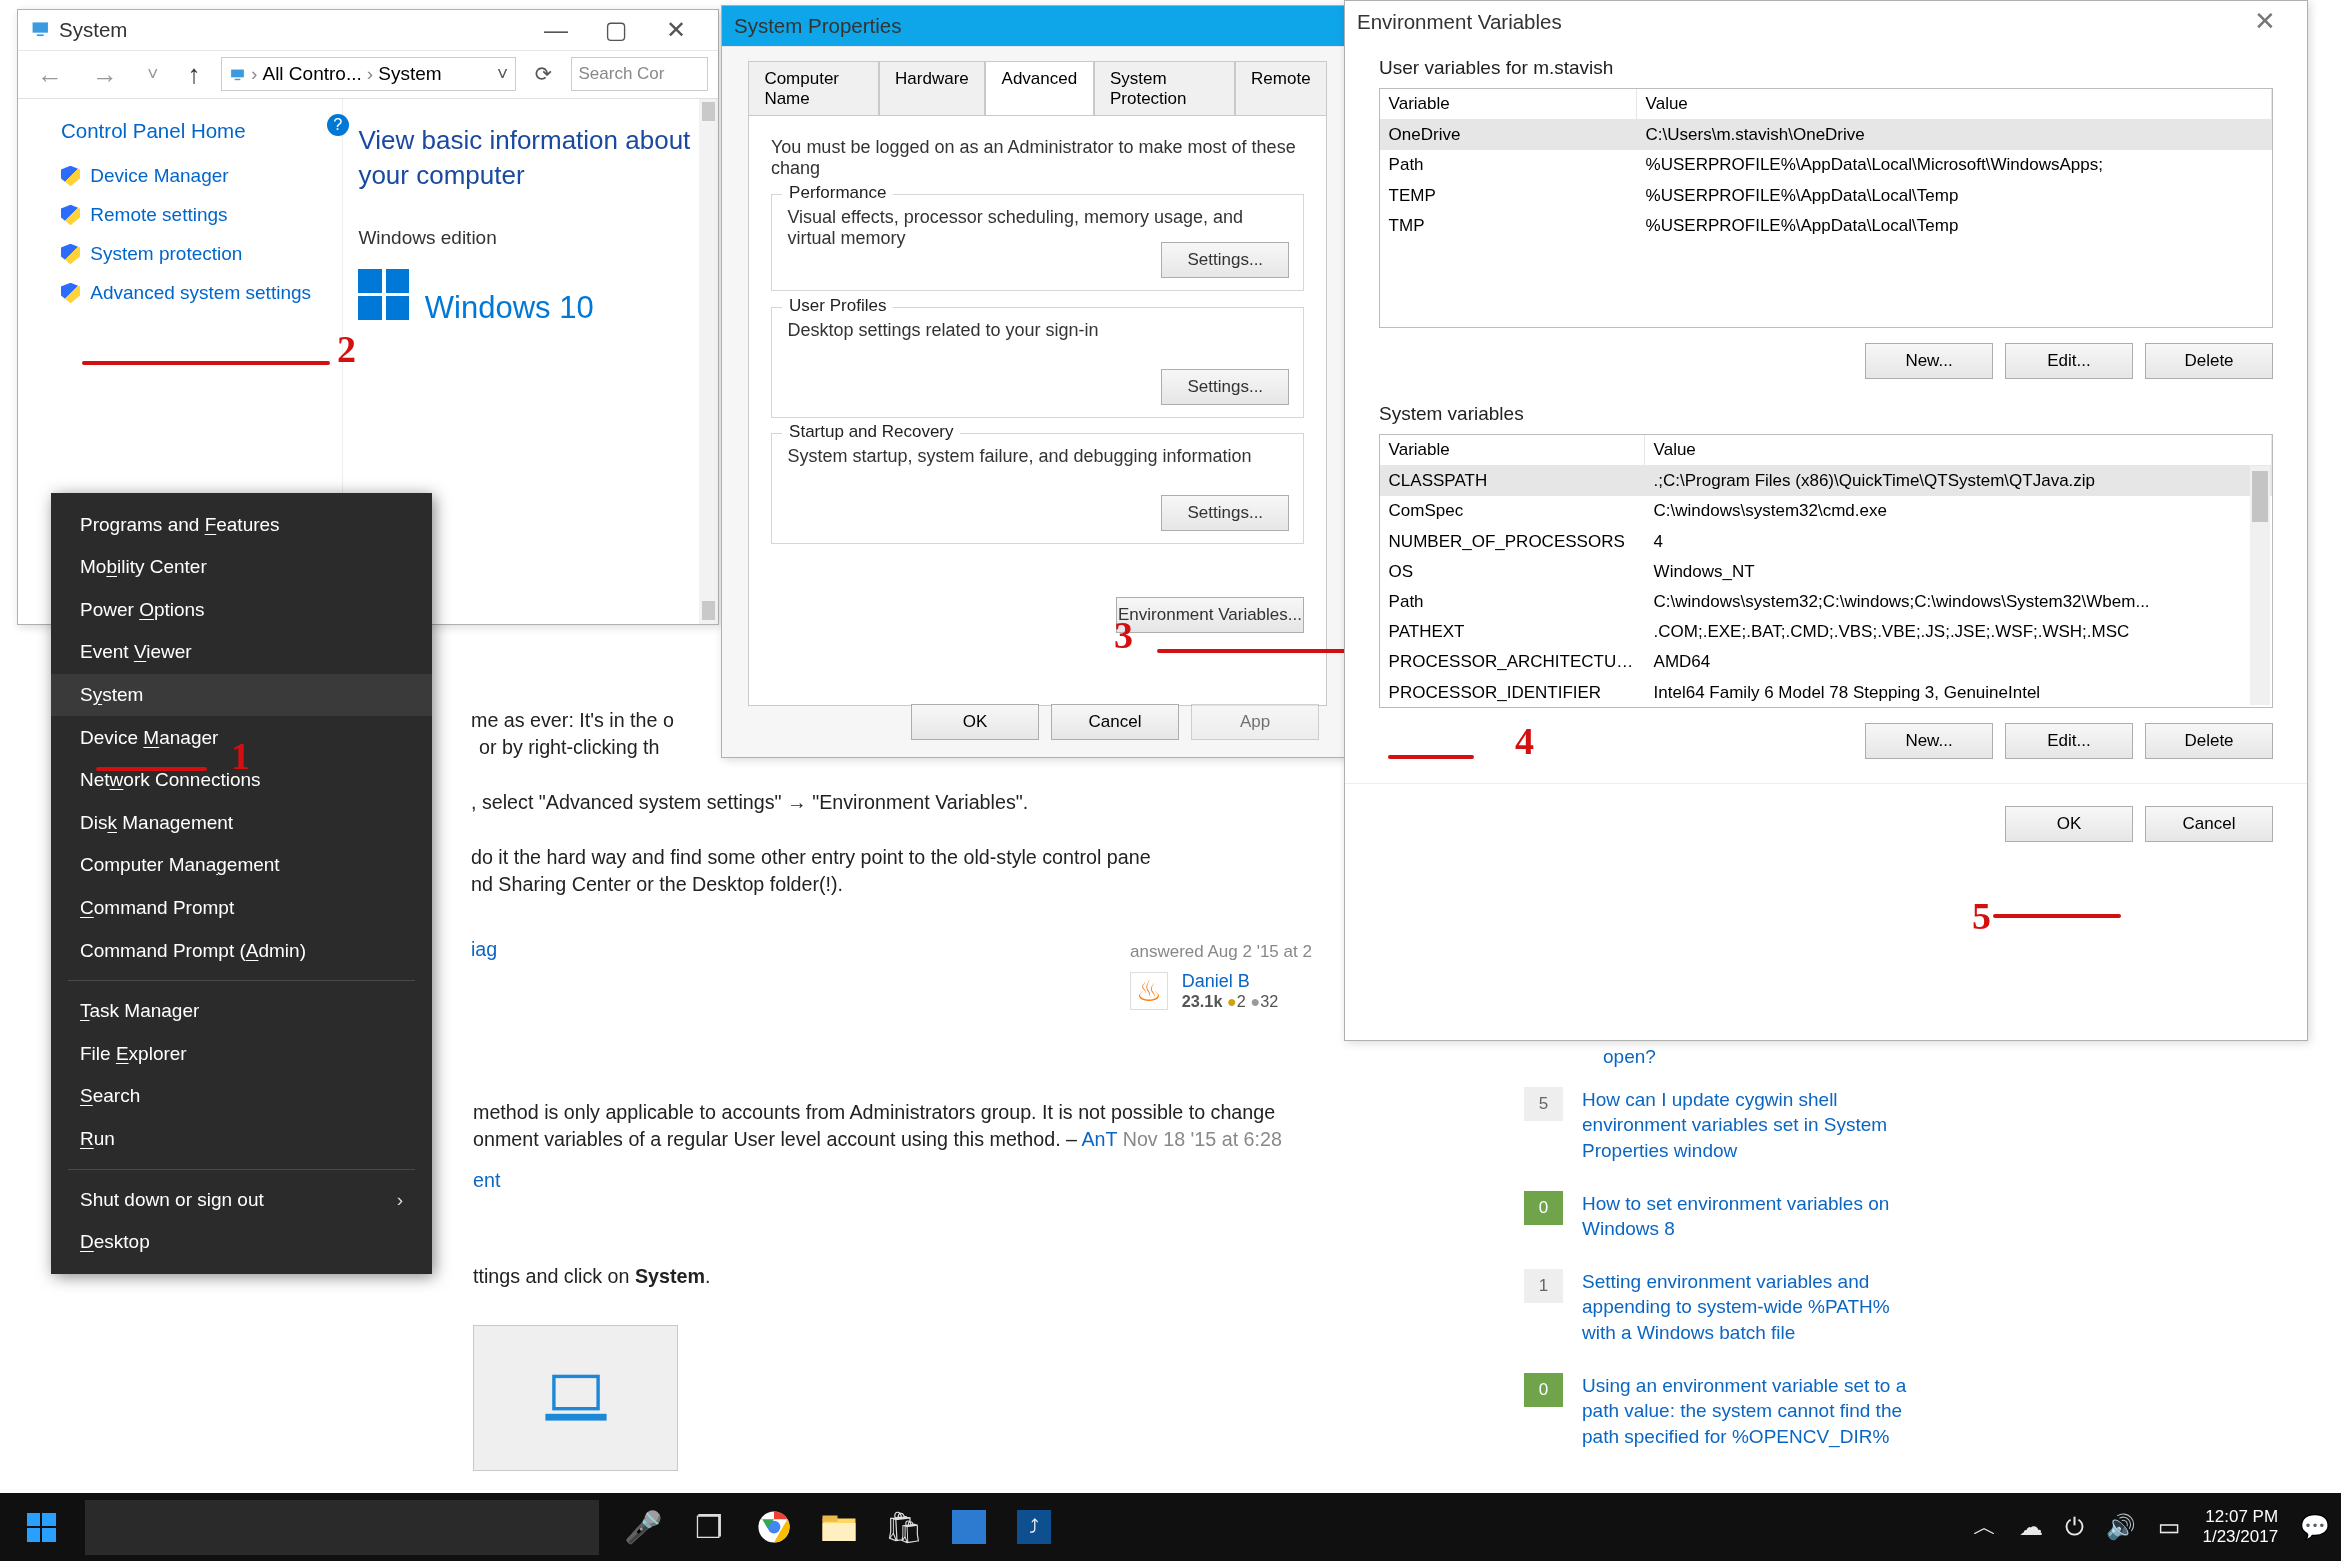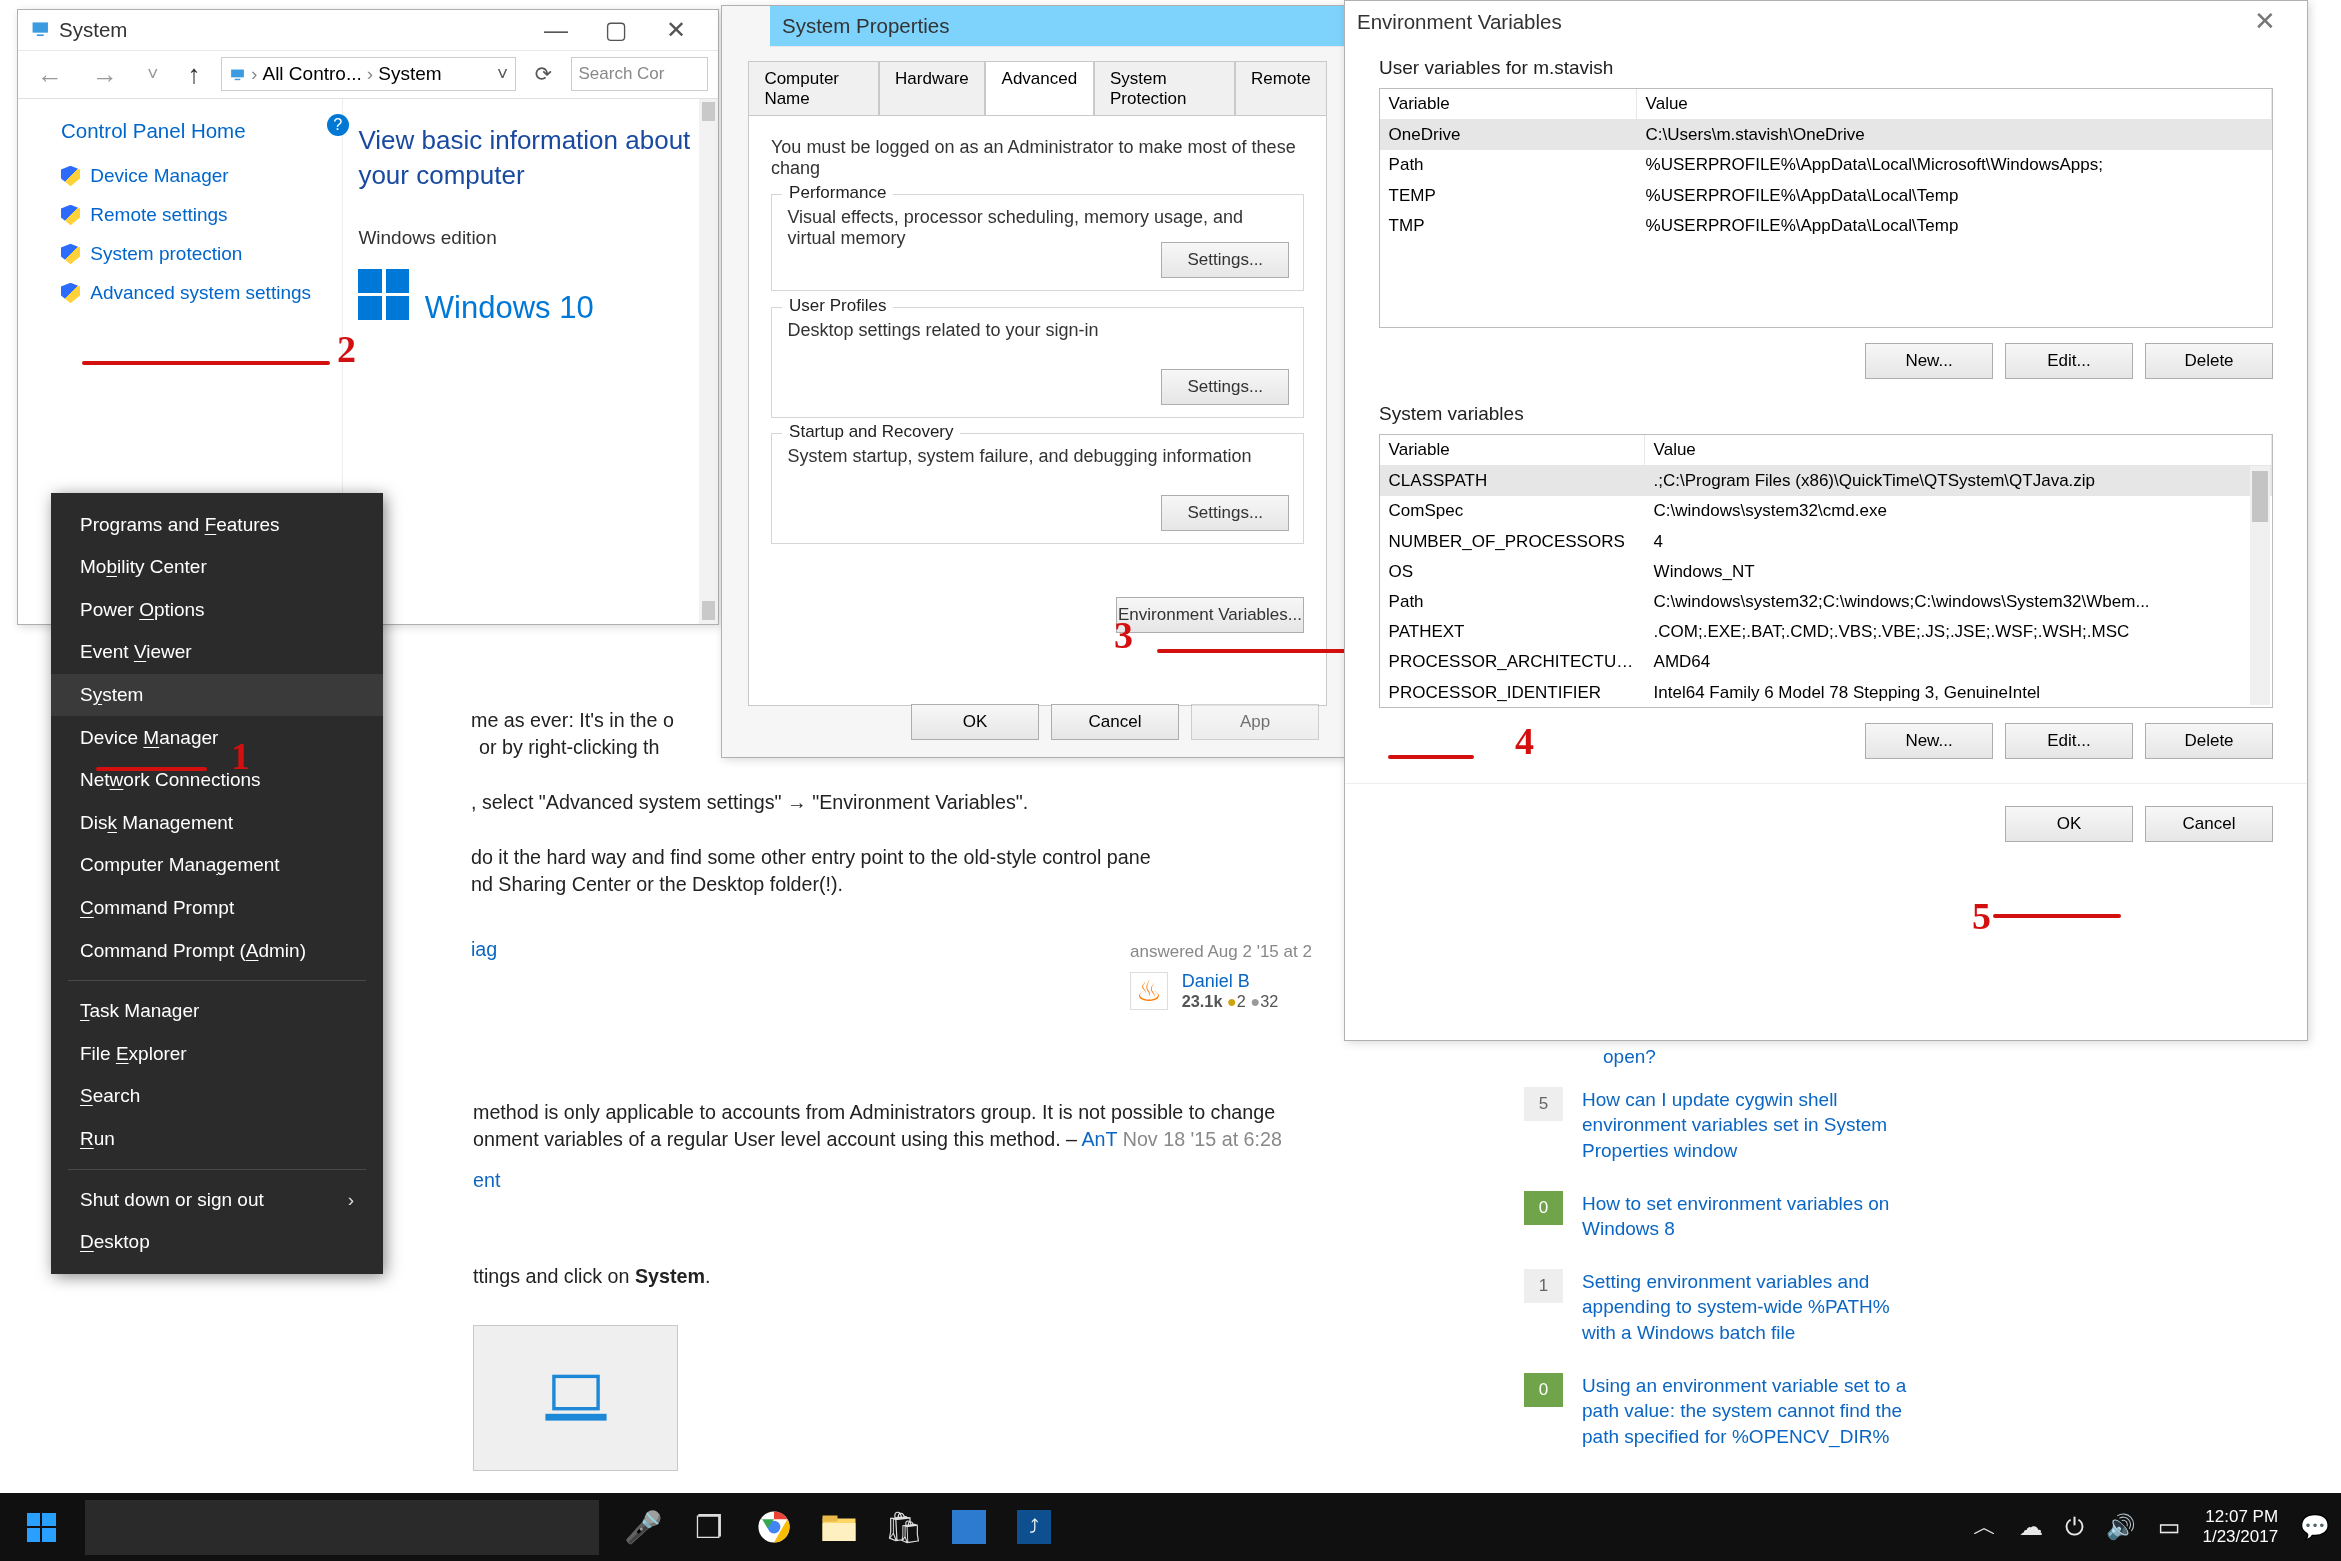--- a/index.html
+++ b/index.html
@@ -74,21 +74,21 @@
 
 
 .red-under { position:absolute; height:4.3px; background:#d40f0f; border-radius:2.6px; }
 .red-num {
   position:absolute; color:#d40f0f; font-size:38px; font-weight:700;
   font-family: "Comic Sans MS", cursive;
 }
 
 
 #propWin { left: 721px; top: 5.1px; width: 633px; height: 753px; background:#f6f6f6;}
-#propWin .titlebar { background:#7dd3fc;margin-left:48px; }
+#propWin .titlebar { background:#0ea5e9; }
 #propWin .tabs {
   display:flex; padding: 13.7px 26px 0 26px; gap:0;
 }
 #propWin .tab {
   padding: 6.8px 15.4px; font-size: 17px; border:0.9px solid #c9c9c9;
   border-bottom:none; background:#f0f0f0; position:relative;
 }
 #propWin .tab.active { background:#fff; z-index:2;}
 #propWin .pane {
   margin: 0 26px 15.4px; border:0.9px solid #c9c9c9; background:#fff;
@@ -137,21 +137,21 @@
   display:flex; justify-content:flex-end; gap:12px; margin: 15.4px 0 24px;
 }
 #envWin .mainbtns {
   display:flex; justify-content:flex-end; gap:12px;
   padding: 22px 34px; border-top:0.9px solid #eee;
 }
 #envWin .mainbtns .dlgbtn { min-width:128px; }
 
 
 #winx {
-  position:absolute; left:51px; top:493px; width:332px;
+  position:absolute; left:51px; top:493px; width:381px;
   background:#2b2b2b; color:#fff; padding: 10.3px 0;
   box-shadow: 3.4px 3.4px 15.4px rgba(0,0,0,.5);
 }
 #winx .mi {
   padding: 10.3px 29px; font-size:19px; display:flex;
   align-items:center; justify-content:space-between;
 }
 #winx .mi:hover, #winx .mi.hover { background:#3a3a3a;}
 #winx .sep { height:0.9px; background:#4a4a4a; margin:8.6px 17px; }
 #winx .mi .chev { font-size:19px; color:#ddd;}

